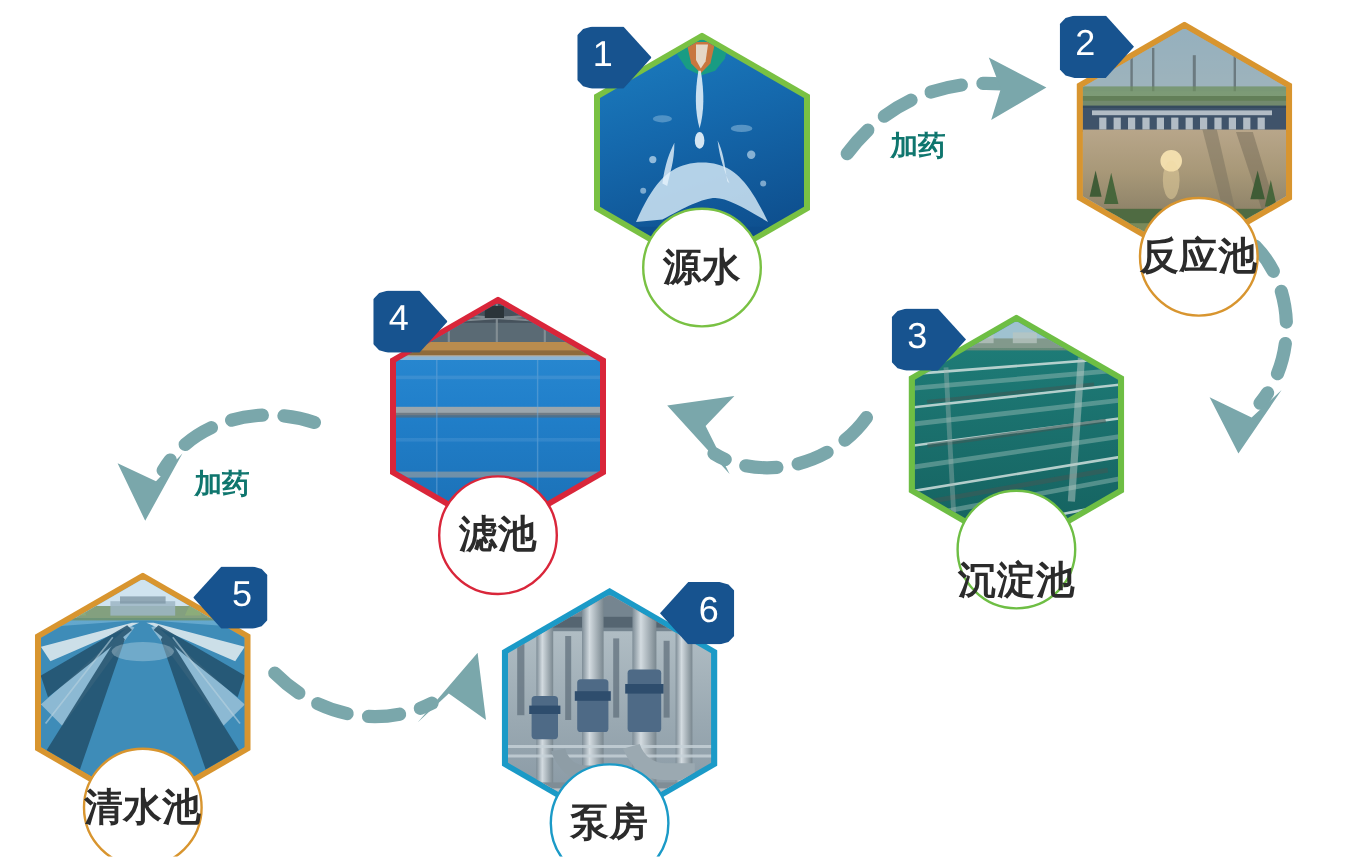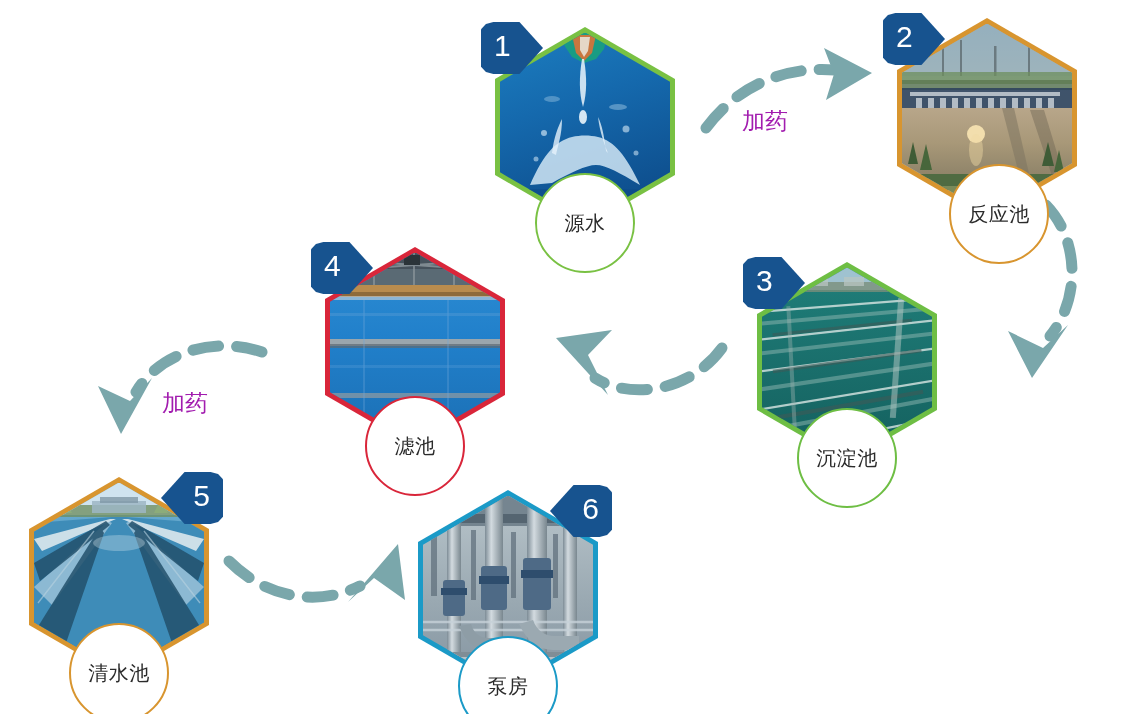--- a/index.html
+++ b/index.html
@@ -83,23 +83,23 @@
     height: 100px;
     border-radius: 50%;
     background: #ffffff;
     display: flex;
     align-items: center;
     justify-content: center;
     z-index: 7;
     box-sizing: border-box;
   }
   .label-circle span {
-    font-size: 20px;
+    font-size: 32px;
     color: #2b2b2b;
-    font-weight: 400;
+    font-weight: 700;
     letter-spacing: 0.5px;
     white-space: nowrap;
   }
 
   
   .arrow-svg {
     position: absolute;
     left: 0;
     top: 0;
     width: 1130px;
@@ -113,22 +113,22 @@
     stroke-width: 11;
     stroke-linecap: round;
     stroke-dasharray: 26 18;
   }
   .arrow-head {
     fill: #7aa7ab;
   }
   .edge-label {
     position: absolute;
     font-size: 23px;
-    color: #a21caf;
-    font-weight: 400;
+    color: #0f766e;
+    font-weight: 700;
     z-index: 5;
     white-space: nowrap;
     text-align: right;
   }
 </style>
 </head>
 <body>
 
 <div id="stage">
 
@@ -305,21 +305,21 @@
             <rect x="6" y="136" width="156" height="4" transform="rotate(-10 80 136)"></rect>
           </g>
           <rect x="132" y="30" width="6" height="120" fill="#b8c9c6" opacity="0.5" transform="rotate(4 135 90)"></rect>
           <rect x="28" y="38" width="4" height="140" fill="#9fb4b1" opacity="0.4" transform="rotate(-3 30 108)"></rect>
         </svg>
       </div>
     </div>
     <div class="badge right-point" style="left:-14px; top:-5px;">
       <span>3</span>
     </div>
-    <div class="label-circle" style="left:40px; top:146px; border:2.5px solid #6ebe44;">
+    <div class="label-circle" style="left:40px; top:146px; border:2.5px solid #6ebe44;align-items:flex-end;">
       <span>沉淀池</span>
     </div>
   </div>
 
   <div class="node" style="left:325px; top:247px;">
     <div class="hex-wrap">
       <div class="hex-outer" style="background:#d9263a;"></div>
       <div class="hex-inner">
         <svg class="hex-photo" viewBox="0 0 170 189" preserveAspectRatio="none">
           <defs>

